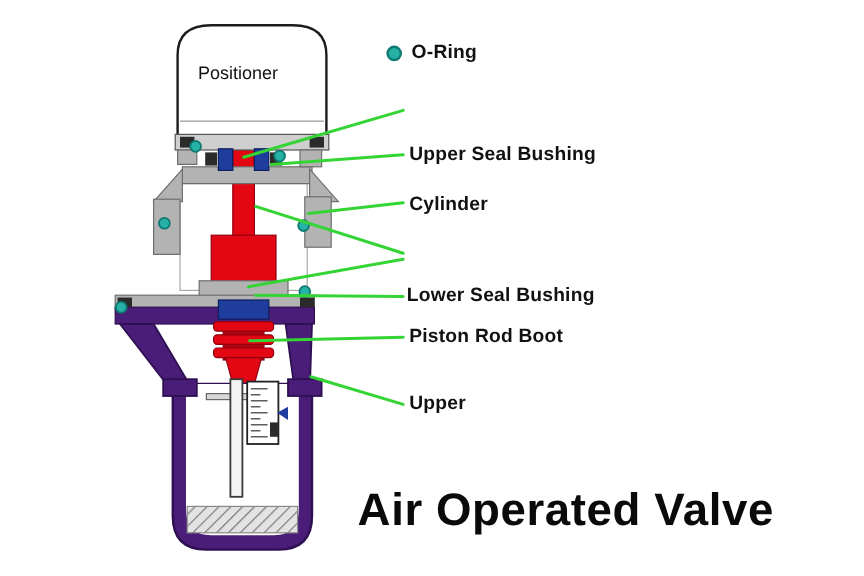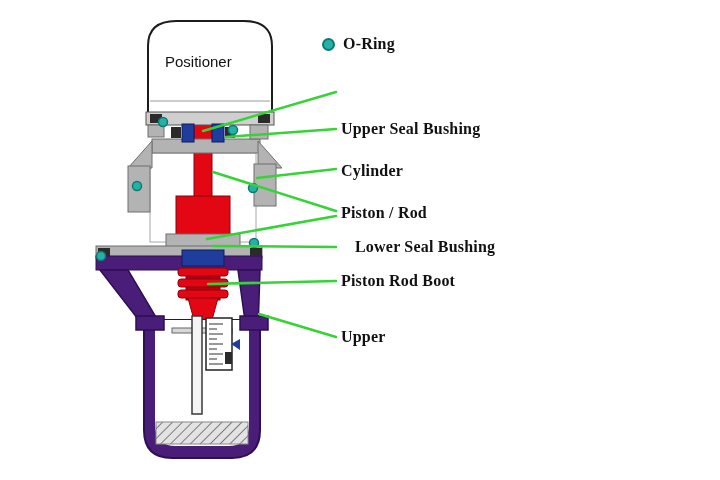--- a/index.html
+++ b/index.html
@@ -16,21 +16,20 @@
     position: absolute;
     transform: translateY(-50%);
     font-size: 16px;
     font-weight: 700;
     color: #111111;
     letter-spacing: 0.2px;
     white-space: nowrap;
     display: flex;
     align-items: center;
     gap: 8px;
-    font-family: Liberation Serif, serif;
   }
   .legend-dot {
     width: 9px; height: 9px;
     border-radius: 50%;
     background: #27b1a6;
     border: 2px solid #0d7a72;
     display: inline-block;
   }
   .positioner-label {
     position: absolute;
@@ -159,22 +158,22 @@
   <div class="label" style="left:322px; top:44px">
     <span class="legend-dot"></span>
     <span>O-Ring</span>
   </div>
 
 
   <div class="label" style="left:341px; top:129px">Upper Seal Bushing</div>
 
   <div class="label" style="left:341px; top:171px">Cylinder</div>
 
-  <div class="label" style="left:341px; top:213px">Piston / Rod</div>
 
-  <div class="label" style="left:355px; top:247px">Lower Seal Bushing</div>
+  <div class="label" style="left:339px; top:247px">Lower Seal Bushing</div>
 
   <div class="label" style="left:341px; top:281px">Piston Rod Boot</div>
 
   <div class="label" style="left:341px; top:337px">Upper</div>
 
+  <div class="main-title" style="left:298px; top:426px">Air Operated Valve</div>
 
 </div>
 
 </body></html>

